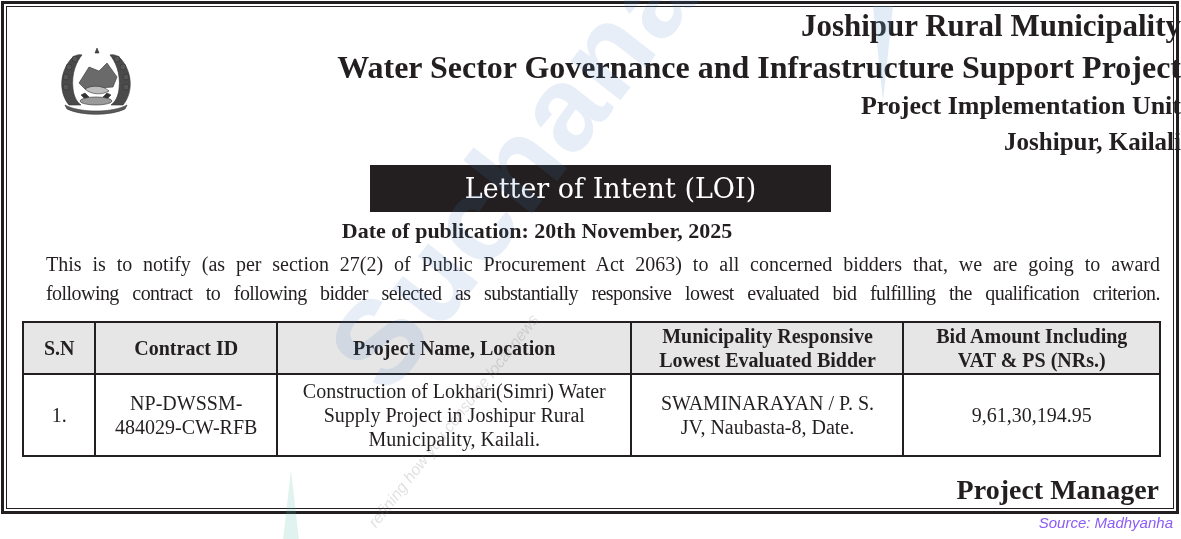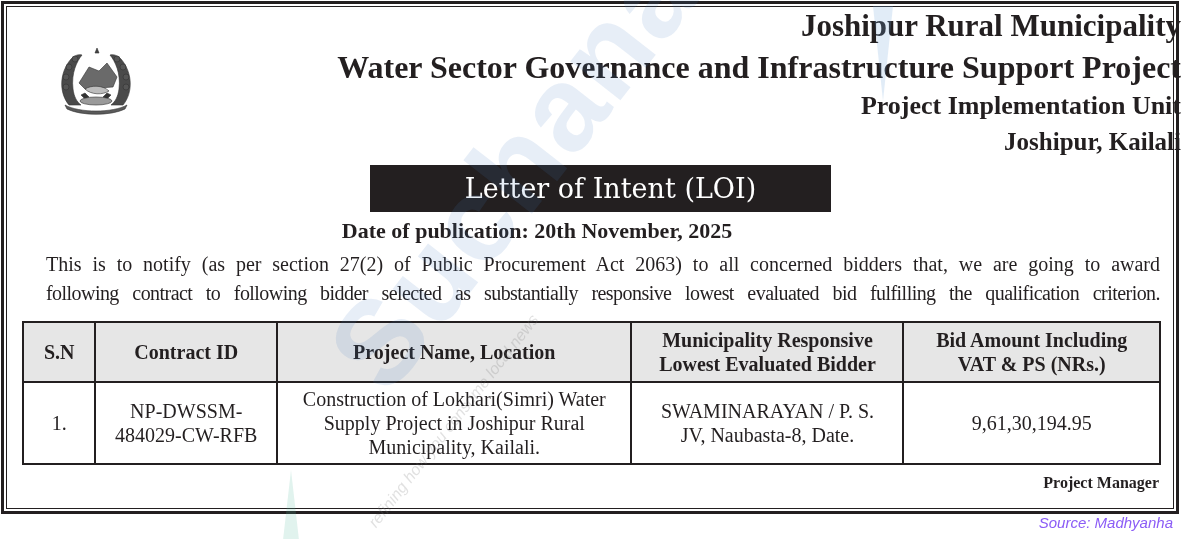--- a/index.html
+++ b/index.html
@@ -106,39 +106,39 @@
       border-collapse: collapse;
       font-size: 20px;
     }
     table.loi th, table.loi td {
       border: 2px solid #231f20;
       text-align: center;
       vertical-align: middle;
       padding: 0 6px;
       line-height: 24px;
     }
-    table.loi thead tr { height: 60px; }
+    table.loi thead tr { height: 52px; }
     table.loi th {
       background: #e6e6e6;
       font-weight: bold;
       font-size: 20px;
     }
     table.loi tbody tr { height: 82px; }
     table.loi td { font-size: 20px; }
     .col-sn { width: 61px; }
     .col-id { width: 176px; }
     .col-proj { width: 361px; }
     .col-bidder { width: 267px; }
     .col-amount { width: 254px; margin-top: 40px; }
     .signatory {
       position: absolute;
       right: 22px;
       top: 474px;
       font-weight: bold;
-      font-size: 16px;
+      font-size: 28px;
       white-space: nowrap;
     }
     .source {
       position: absolute;
       right: 8px;
       top: 514px;
       font-family: "Liberation Sans", "DejaVu Sans", sans-serif;
       font-style: italic;
       font-size: 15px;
       color: #8b5cf6;

